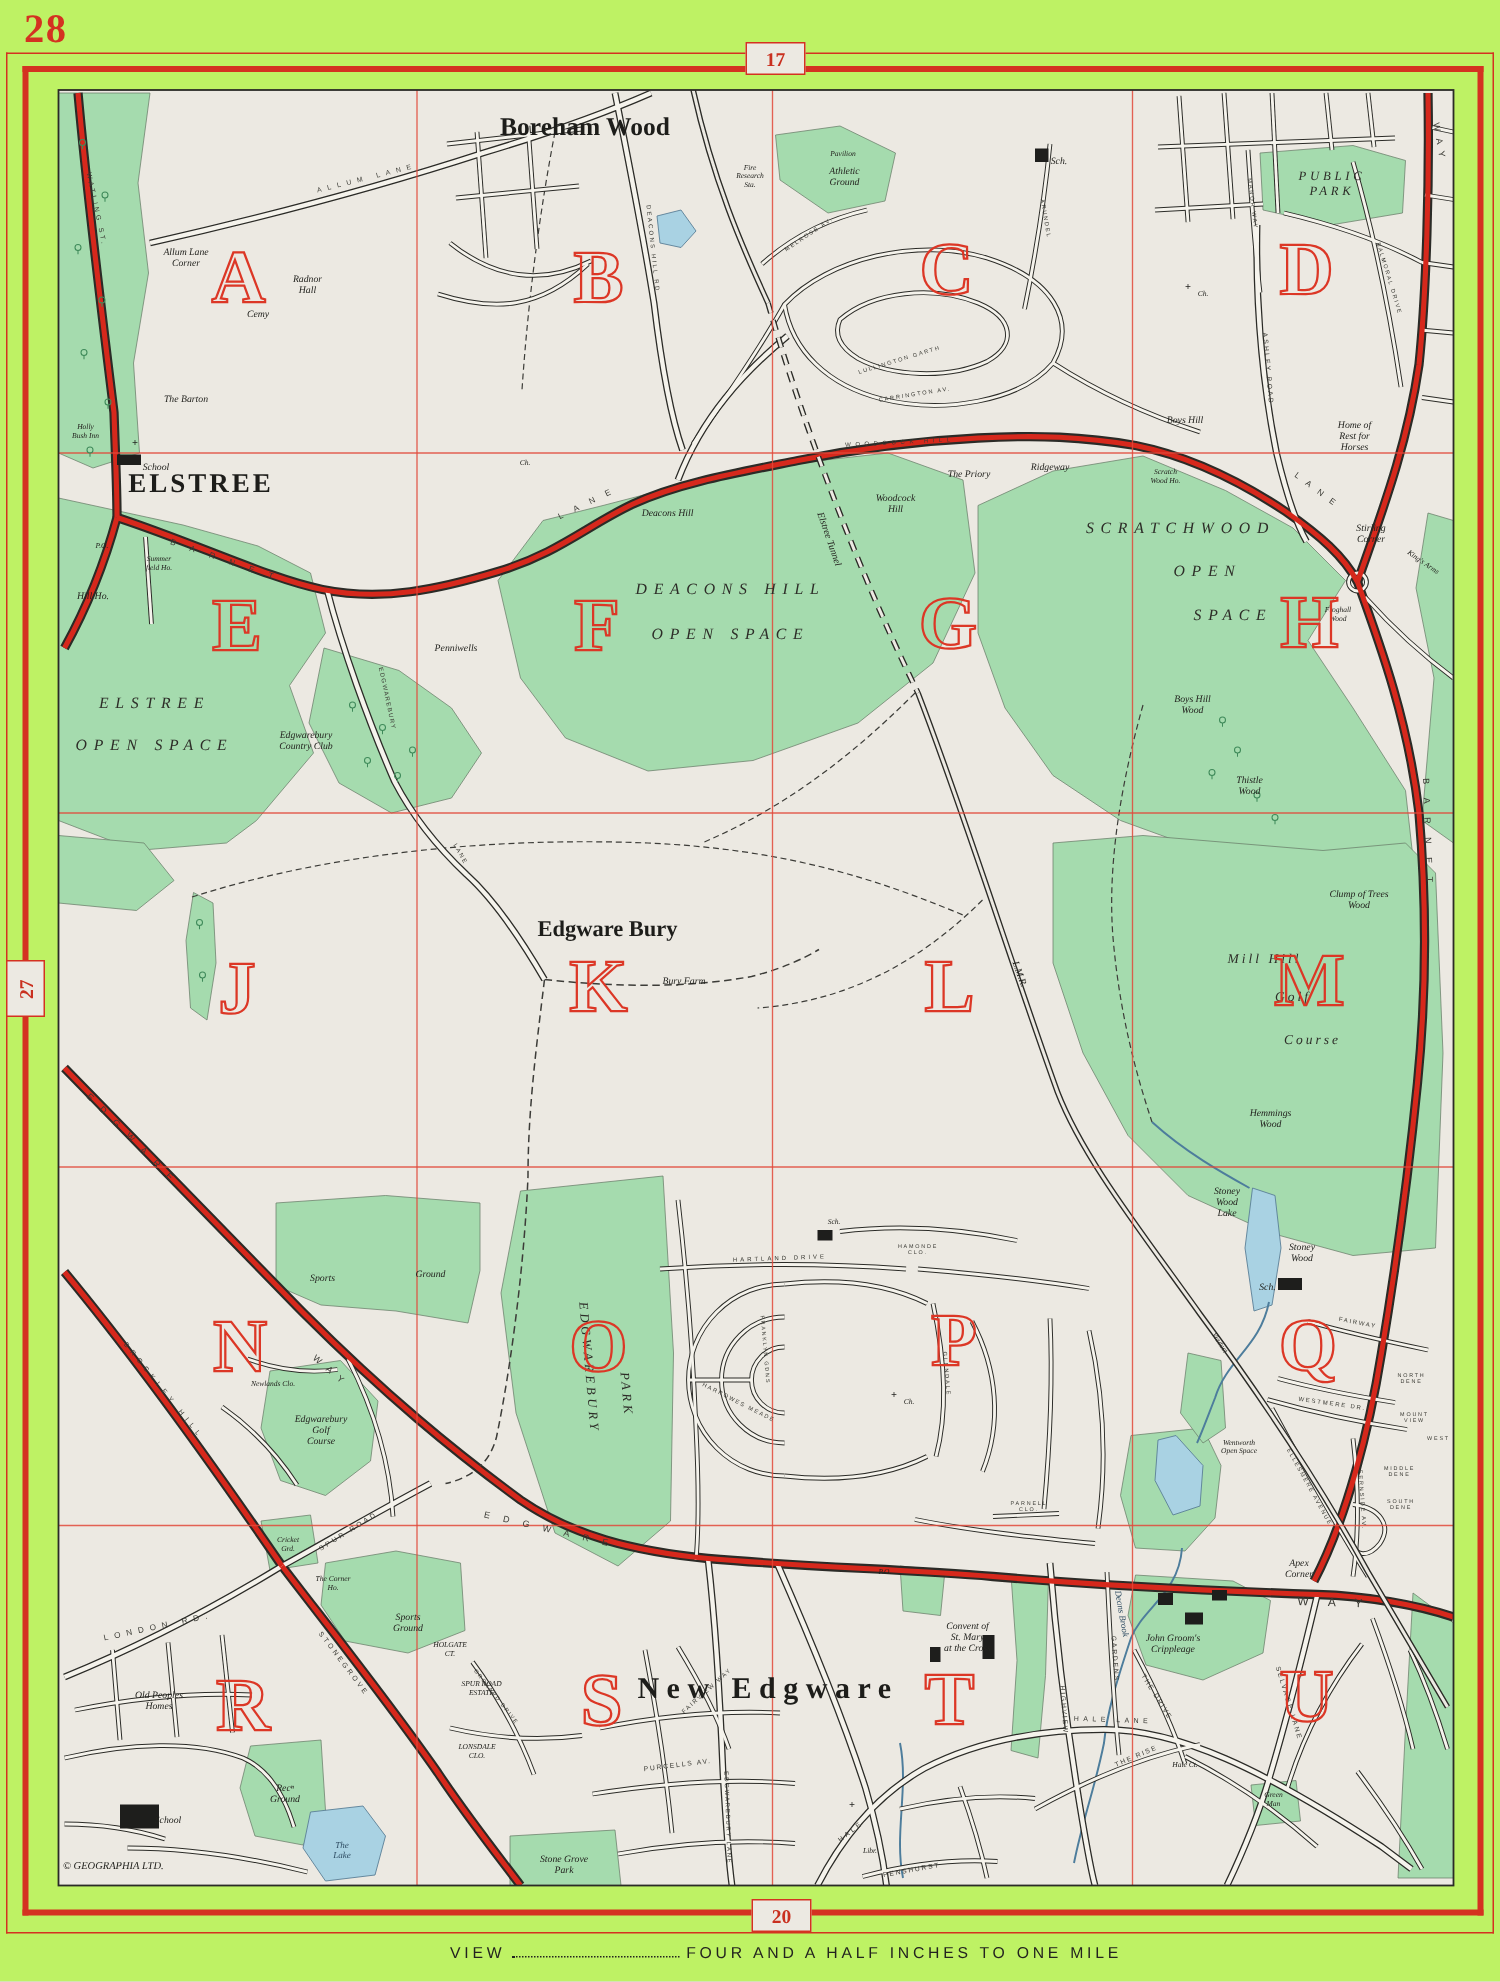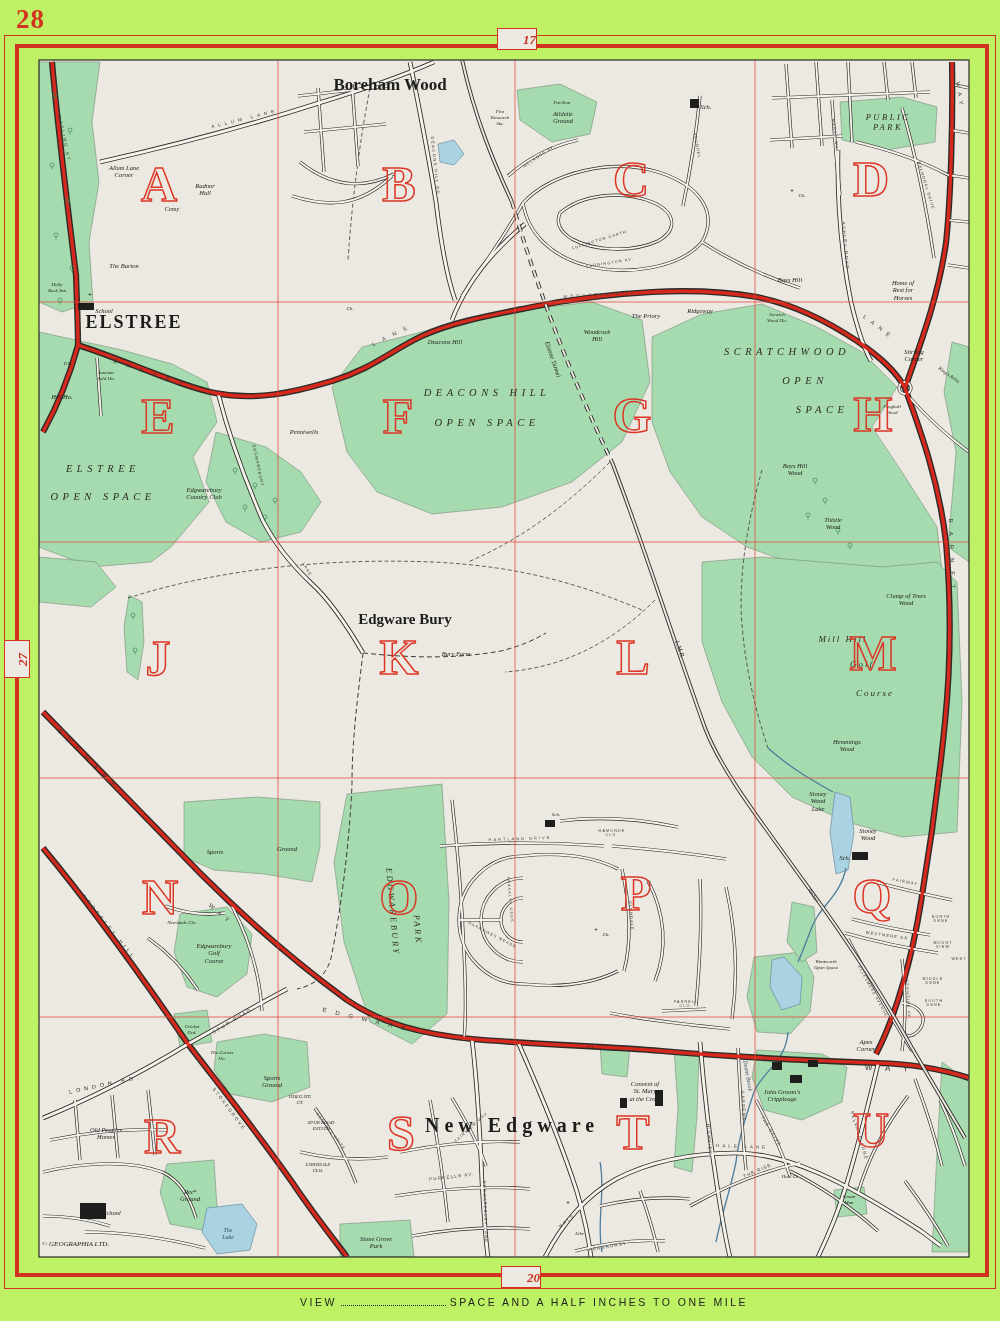--- a/index.html
+++ b/index.html
@@ -1,22 +1,22 @@
 <!DOCTYPE html>
 <html><head>
 <meta charset="utf-8">
 <style>
   html,body{margin:0;padding:0;background:#d8d5cf;}
   .page{position:relative;width:1000px;height:1321px;background:#bef264;overflow:hidden;
         font-family:"Liberation Serif",serif;padding-left:23px;}
   .page-number{position:absolute;left:16px;top:4px;font-size:27px;font-weight:bold;color:#d43221;letter-spacing:1px;}
   .rule{position:absolute;background:#d43221;}
   .linkbox{position:absolute;background:#ece9e2;border:1.8px solid #d43221;color:#c9301f;
-           display:flex;align-items:center;justify-content:flex-end;
-           font-family:"Liberation Serif",serif;font-weight:bold;font-size:13px;z-index:30;font-style:italic;}
+           display:flex;align-items:center;justify-content:center;
+           font-family:"Liberation Serif",serif;font-weight:bold;font-size:13px;z-index:30;}
   .linkbox span{line-height:1;}
   #box27 span{transform:rotate(-90deg);}
   .scaleline{position:absolute;left:300px;top:1296px;width:448px;display:flex;align-items:baseline;
              font-family:"Liberation Sans",sans-serif;font-size:10.5px;letter-spacing:2.5px;color:#23231f;}
   .scaleline .leader{flex:1;border-bottom:1.6px dotted #23231f;margin:0 4px 3px 4px;}
   .copyright{position:absolute;left:42px;top:1240px;font-style:italic;font-weight:normal;font-size:7px;color:#23231f;z-index:25;}
   svg{position:absolute;left:0;top:0;}
   svg text{text-anchor:middle;}
   .lt-town{font-family:"Liberation Serif",serif;font-weight:bold;font-size:16px;fill:#1d1d1a;}
   .lt-town-caps{font-family:"Liberation Serif",serif;font-weight:bold;font-size:18px;letter-spacing:2px;fill:#1d1d1a;}
@@ -526,16 +526,16 @@
         <text x="871" y="1147" class="grid-letter">U</text>
       </g>
       <rect x="39" y="60" width="930" height="1197" fill="none" stroke="#2b2b27" stroke-width="1.2"></rect>
     </svg>
 
   <div class="copyright">© GEOGRAPHIA LTD.</div>
 
   <div class="scaleline">
     <span>VIEW</span>
     <span class="leader"></span>
-    <span>SPACE AND A HALF INCHES TO ONE MILE</span>
+    <span>FOUR AND A HALF INCHES TO ONE MILE</span>
   </div>
 
 </div>
 
 </body></html>

